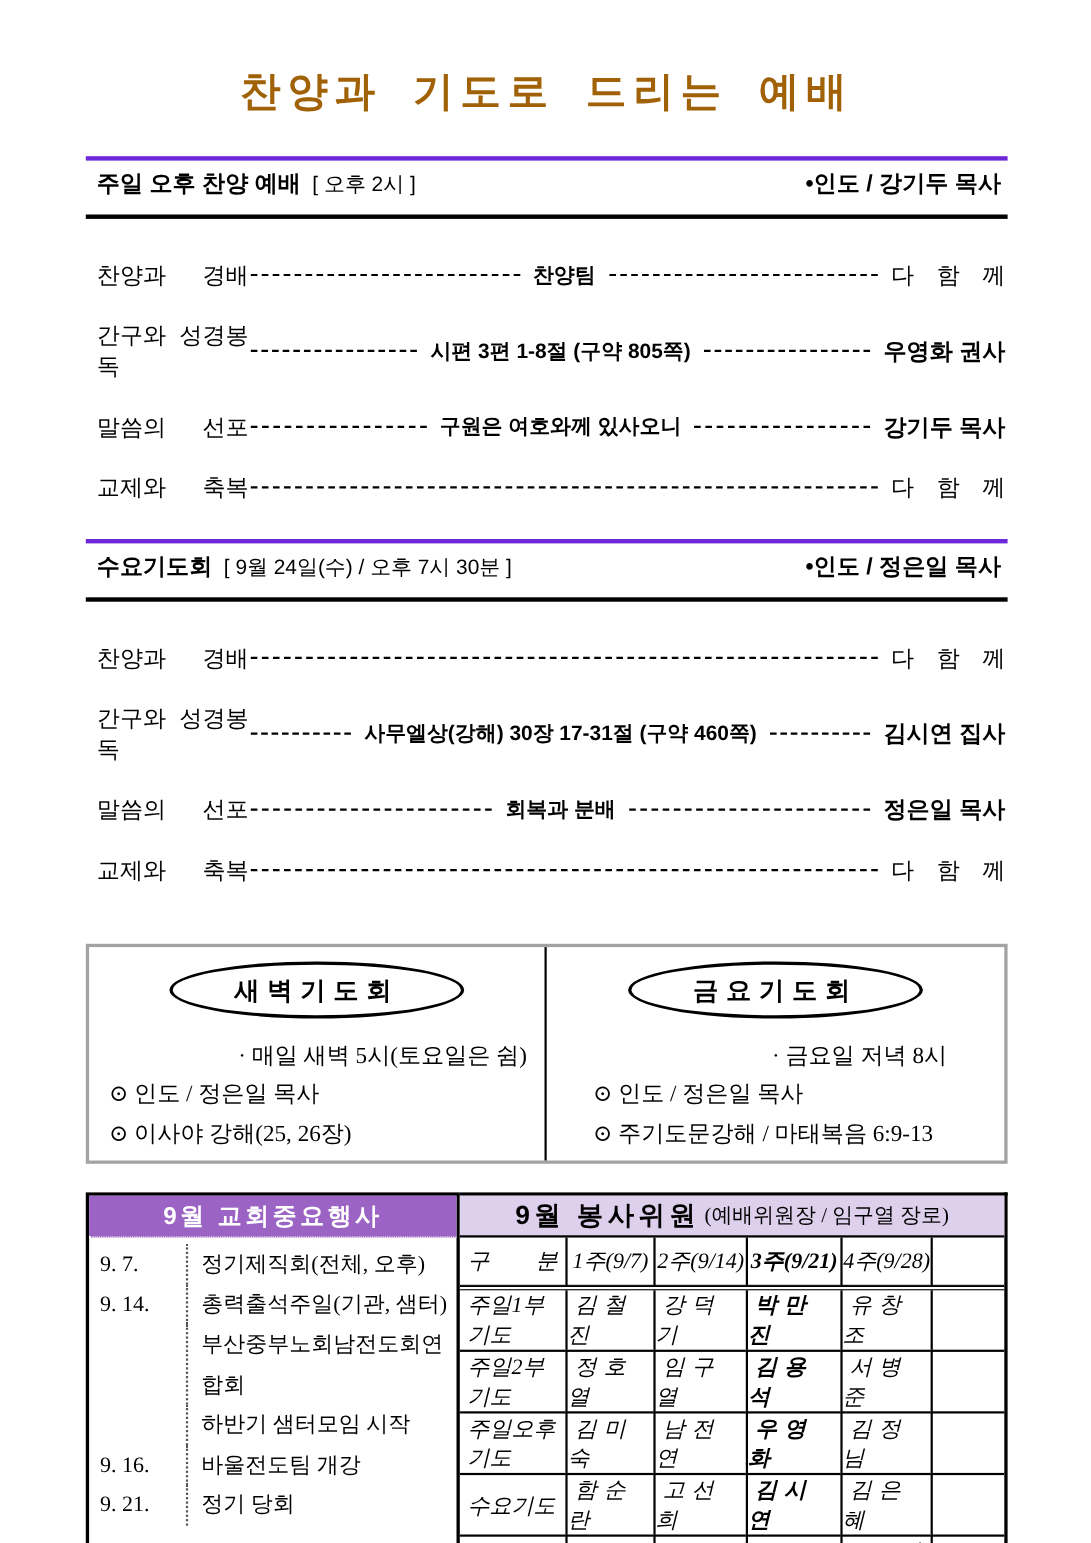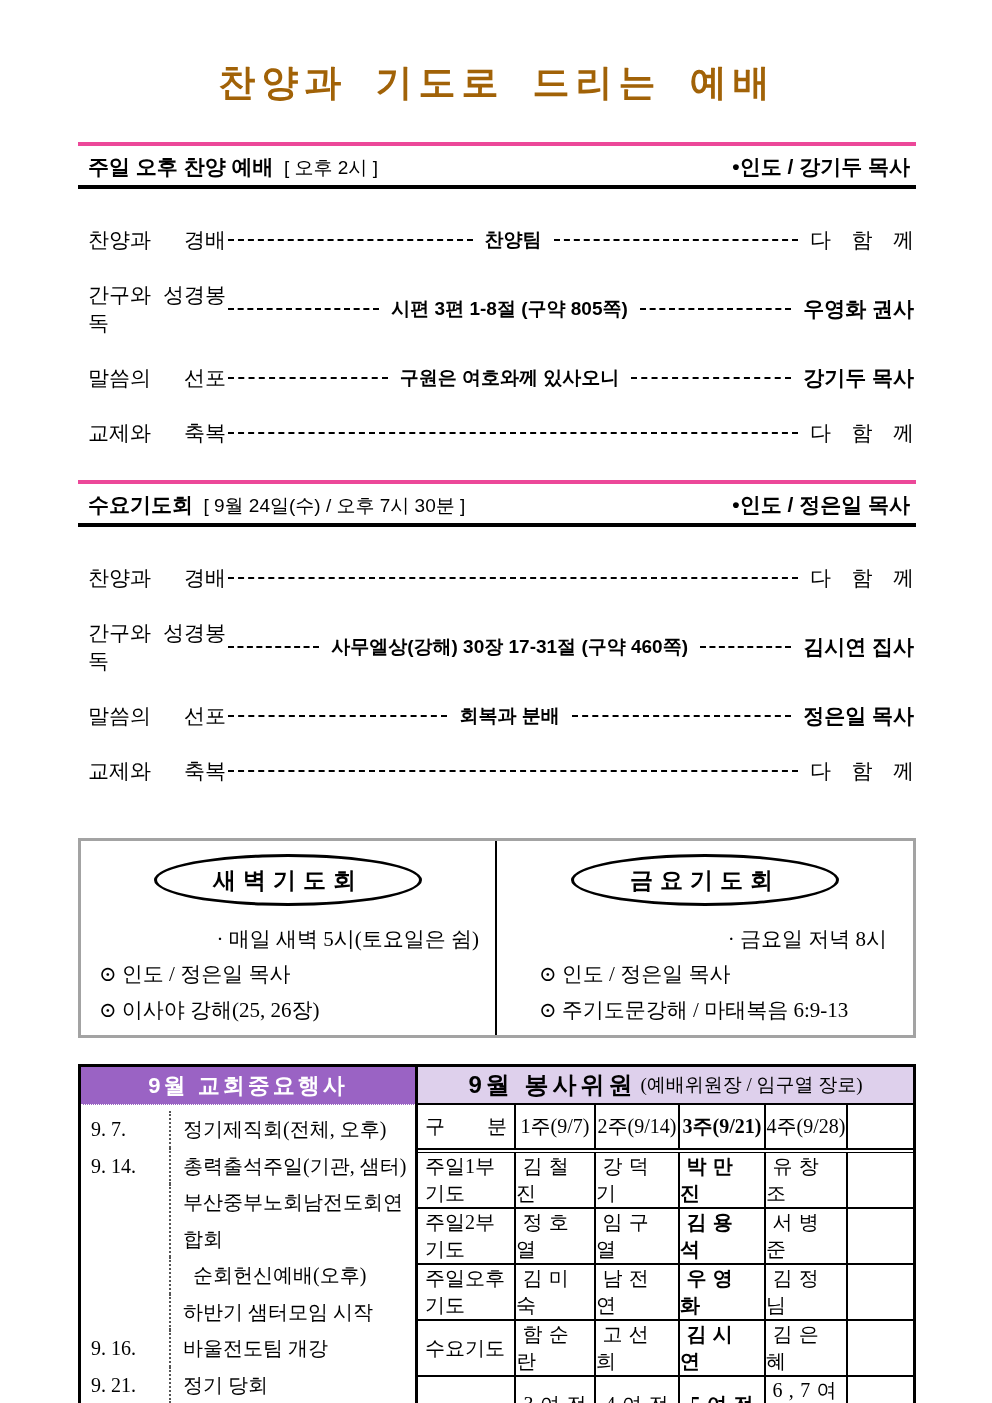--- a/index.html
+++ b/index.html
@@ -14,23 +14,23 @@
   
   .main-title {
     text-align:center;
     font-family:Liberation Mono, monospace;
     font-weight:bold; font-size:37px; letter-spacing:6px;
     color:#a16207; margin-bottom:34px;
   }
 
   
   .band {
-    border-top:4px solid #ec4899; border-bottom:4px solid #000;
+    border-top:4px solid #6d28d9; border-bottom:4px solid #000;
     display:flex; justify-content:space-between; align-items:center;
-    padding:7px 6px 4px 10px;
+    padding:7px 6px 14px 10px;
     font-family:"Liberation Sans","DejaVu Sans",sans-serif;
   }
   .band-name { font-weight:bold; font-size:21px; }
   .band-time { font-weight:normal; font-size:19px; margin-left:6px; }
   .band-leader { font-weight:bold; font-size:21px; }
 
   
   .order { padding:10px 2px 6px 10px; }
   .order-row { display:flex; align-items:center; margin:27px 0; font-size:21px; }
   .o-label { width:138px; display:inline-block; text-align:justify; text-align-last:justify; flex:none; }
@@ -50,21 +50,21 @@
   .pbox:first-child { border-right:2px solid #000; }
   .oval {
     width:268px; height:52px; margin:0 auto 16px auto;
     border:3px solid #000; border-radius:50%;
     display:flex; align-items:center; justify-content:center;
     font-family:"Liberation Sans","DejaVu Sans",sans-serif;
     font-weight:bold; font-size:23px; letter-spacing:7px;
   }
   .pbox .time-line { font-size:21px; text-align:right; padding-right:16px; line-height:34px; }
   .pbox .b-line { font-size:21px; line-height:36px; padding-left:18px; }
-  .pbox.right .time-line { padding-right:26px; }
+  .pbox.right .time-line { padding-right:52px; }
   .pbox.right .b-line { padding-left:42px; }
 
   
   .tables { margin-top:26px; display:flex; }
 
   
   .ev-table { width:340px; border:3px solid #000; }
   .ev-head {
     height:38px; display:flex; align-items:center; justify-content:center;
     background:#9a63c4; color:#fff;
@@ -85,21 +85,21 @@
     display:flex; align-items:center; justify-content:center;
     border-bottom:2px solid #000;
   }
   .duty-title { font-family:"Liberation Sans","DejaVu Sans",sans-serif;
                 font-weight:bold; font-size:24px; letter-spacing:4px; }
   .duty-sub { font-size:19px; margin-left:4px; }
   .d-row { display:grid; grid-template-columns:96px 80px 84px 86px 82px 1fr; }
   .d-row > div {
     border-left:2px solid #000; border-top:2px solid #000;
     display:flex; align-items:center; justify-content:center;
-    font-size:20px; min-height:46px;
+    font-size:20px; min-height:46px;font-style:italic;
   }
   .d-row > div:first-child { border-left:none; }
   .d-row.first > div { border-top:none; }
   .d-row.head-row { border-bottom:4px double #000; }
   .d-row.head-row > div { border-bottom:1px solid #000; min-height:44px; }
   .d-label { justify-content:flex-start !important; }
   .d-label span { display:block; width:100%; padding:0 7px;
                   text-align:justify; text-align-last:justify; }
   .d-name { letter-spacing:0.32em; text-indent:0.32em; }
   .bold-col { font-weight:bold; }
@@ -211,21 +211,20 @@
         <div class="ev-row">
             <span class="ev-date">9. 14.</span>
             <span class="ev-evt">총력출석주일(기관, 샘터)</span>
           </div>
         <div class="ev-row">
             <span class="ev-date"></span>
             <span class="ev-evt">부산중부노회남전도회연합회</span>
           </div>
         <div class="ev-row">
             <span class="ev-date"></span>
-            <span class="ev-evt">  순회헌신예배(오후)</span>
           </div>
         <div class="ev-row">
             <span class="ev-date"></span>
             <span class="ev-evt">하반기 샘터모임 시작</span>
           </div>
         <div class="ev-row">
             <span class="ev-date">9. 16.</span>
             <span class="ev-evt">바울전도팀 개강</span>
           </div>
         <div class="ev-row">

